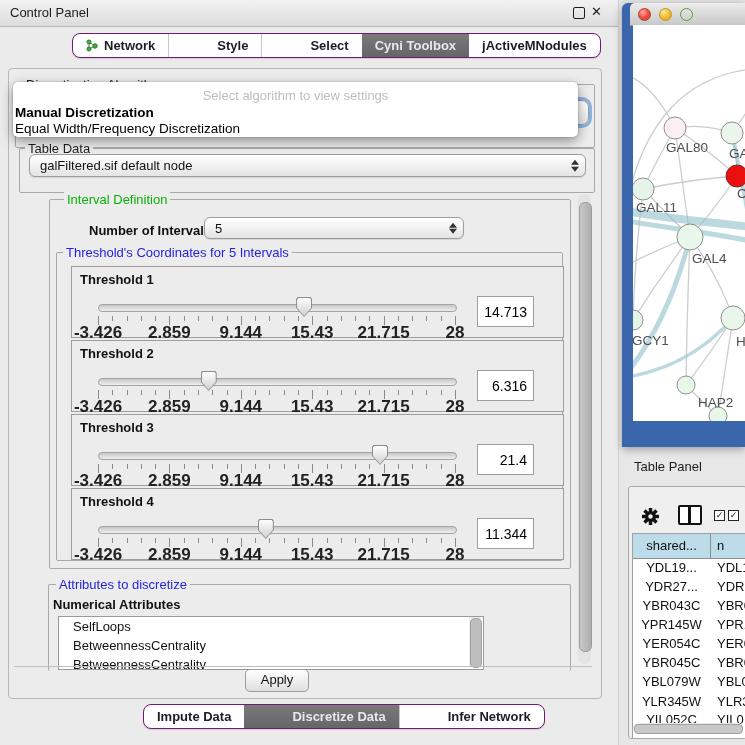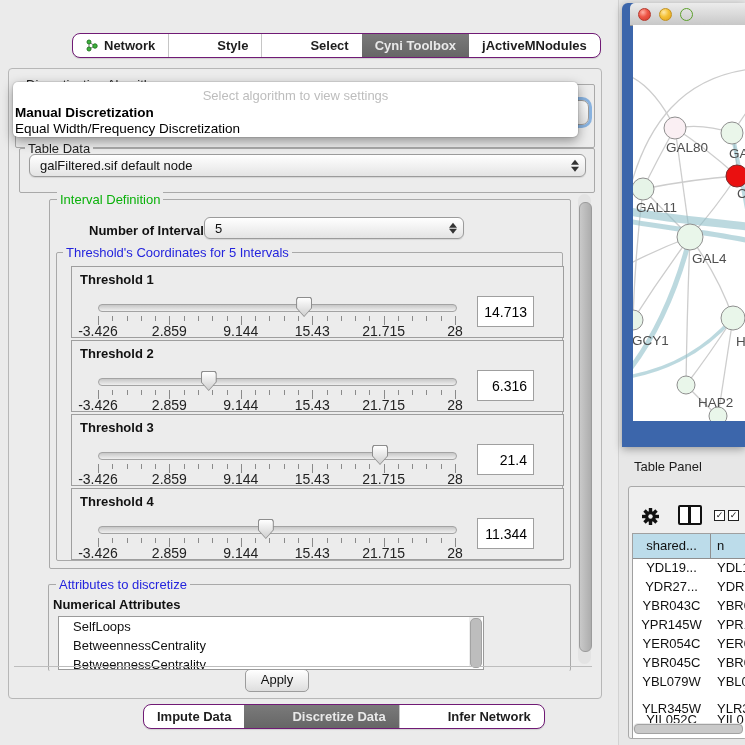--- a/index.html
+++ b/index.html
@@ -17,21 +17,21 @@
            box-shadow:0 1px 1px rgba(0,0,0,.12);}
   .seg{display:flex;align-items:center;padding:0 13px;font-size:13px;font-weight:600;color:#1d1d1d;white-space:nowrap;}
   .seg.div{border-left:1px solid #c6c6c6;padding-left:48px;}
   .seg.sel{background:linear-gradient(#7a7a7a,#666666);color:#e9e9e9;border-left:none;}
   #top-tabs{left:72px;top:33px;}
   #bottom-tabs{left:143px;top:704px;}
   
   #cp-content{left:8px;top:68px;width:592px;height:629px;background:#ececec;border:1px solid #b7b7b7;border-radius:4px;}
   .groupbox{position:absolute;border:1px solid #a9a9a9;border-radius:2px;}
   .grouplabel{position:absolute;font-size:13px;background:#ececec;padding:0 3px;white-space:nowrap;}
-  .g-green{color:#0ab10a;}
+  .g-green{color:#0ab10a;margin-left:7px;}
   .g-blue{color:#2424dd;}
   .g-black{color:#1e1e1e;}
   
   .combo{position:absolute;background:linear-gradient(#ffffff,#e4e4e4);border:1px solid #9b9b9b;border-radius:6px;
          font-size:13px;color:#111;display:flex;align-items:center;padding:0 22px 0 10px;box-shadow:0 1px 1px rgba(0,0,0,.1);}
   .combo .arrows{position:absolute;right:7px;top:50%;transform:translateY(-50%);width:7px;}
   .combo .arrows div{width:0;height:0;border-left:4px solid transparent;border-right:4px solid transparent;margin:1.5px 0;}
   .arr-up{border-bottom:5px solid #333;}
   .arr-dn{border-top:5px solid #333;}
   
@@ -48,21 +48,21 @@
   
   .trow{position:absolute;left:62px;width:491px;height:70px;border:1px solid #9e9e9e;background:#ececec;}
   .trow .tlabel{position:absolute;left:8px;top:5px;font-size:13px;font-weight:bold;color:#111;}
   .track{position:absolute;left:26px;top:37px;width:357px;height:6px;border:1px solid #a3a3a3;border-radius:4px;
          background:linear-gradient(#c7c7c7,#efefef);}
   .thumb{position:absolute;top:30px;width:16px;height:20px;clip-path:polygon(8% 0,92% 0,100% 10%,100% 55%,50% 100%,0 55%,0 10%);
          background:#8d8d8d;}
   .thumb i{position:absolute;left:1px;top:1px;right:1px;bottom:1px;display:block;
            clip-path:polygon(8% 0,92% 0,100% 10%,100% 55%,50% 100%,0 55%,0 10%);background:linear-gradient(#ffffff,#cfcfcf);}
   .tick{position:absolute;top:49px;width:1px;background:#8a8a8a;}
-  .ticklabel{position:absolute;top:56px;width:56px;text-align:center;font-size:14px;font-weight:normal;color:#222;}
+  .ticklabel{position:absolute;top:56px;width:56px;text-align:center;font-size:17px;font-weight:bold;color:#222;}
   .tval{position:absolute;left:405px;top:29px;width:57px;height:31px;background:#fff;border:1px solid #9f9f9f;
         font-size:14px;color:#000;text-align:right;line-height:31px;padding-right:6px;box-sizing:border-box;}
   
   #attr-list{left:58px;top:616px;width:424px;height:52px;background:#fff;border:1px solid #9a9a9a;overflow:hidden;}
   .attr-item{height:19px;line-height:19px;font-size:13px;color:#111;padding-left:14px;white-space:nowrap;}
   #attr-scroll{left:469px;top:617px;width:12px;height:50px;background:#ededed;}
   #attr-thumb{left:470px;top:618px;width:10px;height:48px;background:#bdbdbd;border:1px solid #a2a2a2;border-radius:5px;}
   
   #apply-btn{left:245px;top:669px;width:62px;height:21px;background:linear-gradient(#ffffff,#dedede);
              border:1px solid #9c9c9c;border-radius:5px;font-size:13px;color:#111;text-align:center;line-height:20px;}
@@ -90,20 +90,25 @@
   .td-c1{position:absolute;left:0;top:0;width:77px;height:19px;text-align:center;line-height:19px;white-space:nowrap;overflow:hidden;}
   .td-c2{position:absolute;left:84px;top:0;width:29px;height:19px;line-height:19px;white-space:nowrap;overflow:hidden;}
   #h-scrollbar{left:633px;top:723px;width:110px;height:10px;background:#e8e8e8;border-radius:5px;}
   #h-thumb{left:634px;top:724px;width:107px;height:8px;background:#c9c9c9;border:1px solid #a2a2a2;border-radius:4px;}
   svg text{font-family:"Liberation Sans","DejaVu Sans",sans-serif;}
 </style>
 </head>
 <body>
 
 <div class="abs" id="control-panel">
+  <div class="abs" id="cp-titlebar">
+    <span class="abs" id="cp-title">Control Panel</span>
+    <div class="abs" id="float-icon"></div>
+    <span class="abs" id="close-icon">✕</span>
+  </div>
 
   <div class="abs seg-bar" id="top-tabs">
       <div class="seg">
         <span style="margin-right: 6px; display: inline-flex;">
           <svg width="12" height="13" viewBox="0 0 12 13">
             <line x1="3" y1="3" x2="9" y2="7" stroke="#777" stroke-width="1"></line>
             <line x1="3" y1="10" x2="9" y2="7" stroke="#777" stroke-width="1"></line>
             <line x1="3" y1="3" x2="3" y2="10" stroke="#777" stroke-width="1"></line>
             <circle cx="3" cy="3" r="2" fill="#3db33d" stroke="#267a26"></circle>
             <circle cx="3" cy="10" r="2" fill="#3db33d" stroke="#267a26"></circle>
@@ -451,21 +456,21 @@
         <div class="td-c2">YER0</div>
       </div>
       <div class="td-row" style="top: 119px;">
         <div class="td-c1">YBR045C</div>
         <div class="td-c2">YBR0</div>
       </div>
       <div class="td-row" style="top: 138px;">
         <div class="td-c1">YBL079W</div>
         <div class="td-c2">YBL0</div>
       </div>
-      <div class="td-row" style="top: 165px;">
+      <div class="td-row" style="top: 158px;">
         <div class="td-c1">YLR345W</div>
         <div class="td-c2">YLR3</div>
       </div>
       <div class="td-row" style="top: 176px;">
         <div class="td-c1">YIL052C</div>
         <div class="td-c2">YIL0</div>
       </div>
     </div>
 </div>
 <div class="abs" id="h-scrollbar"></div>

